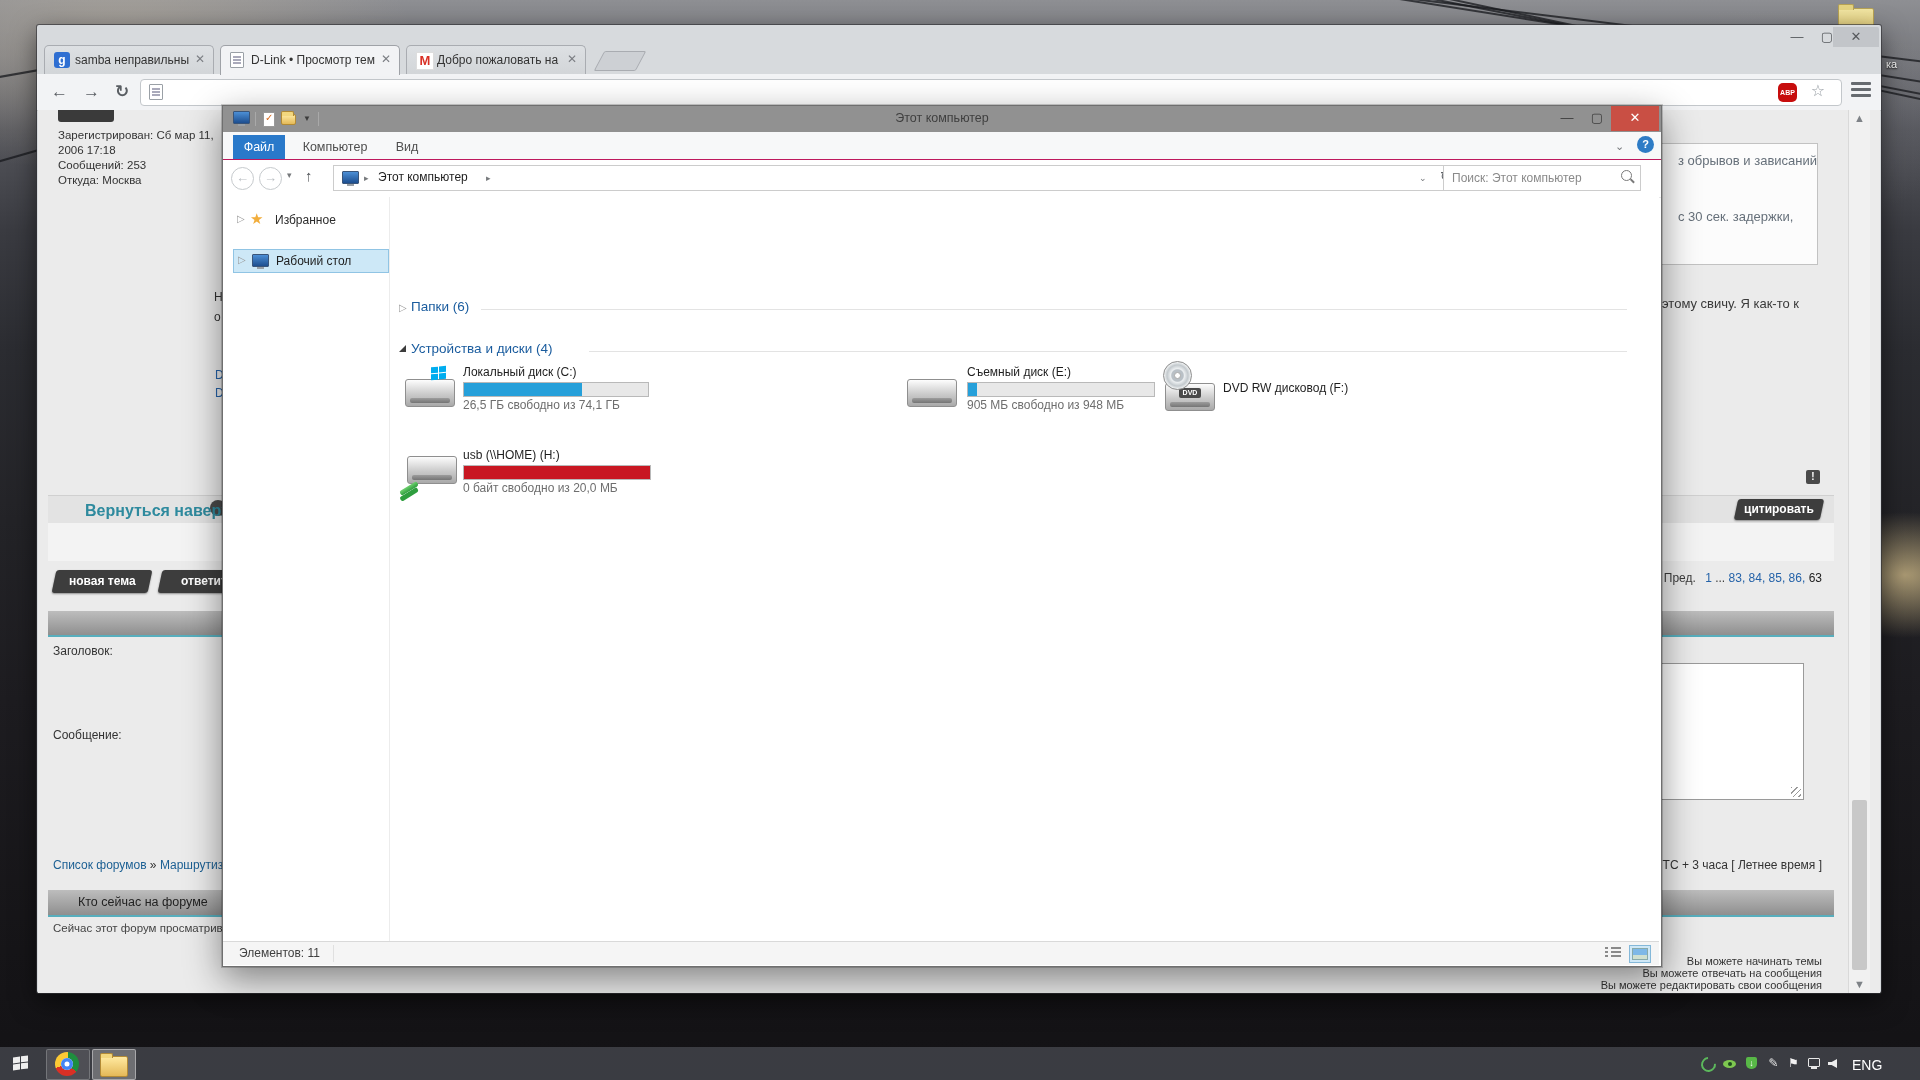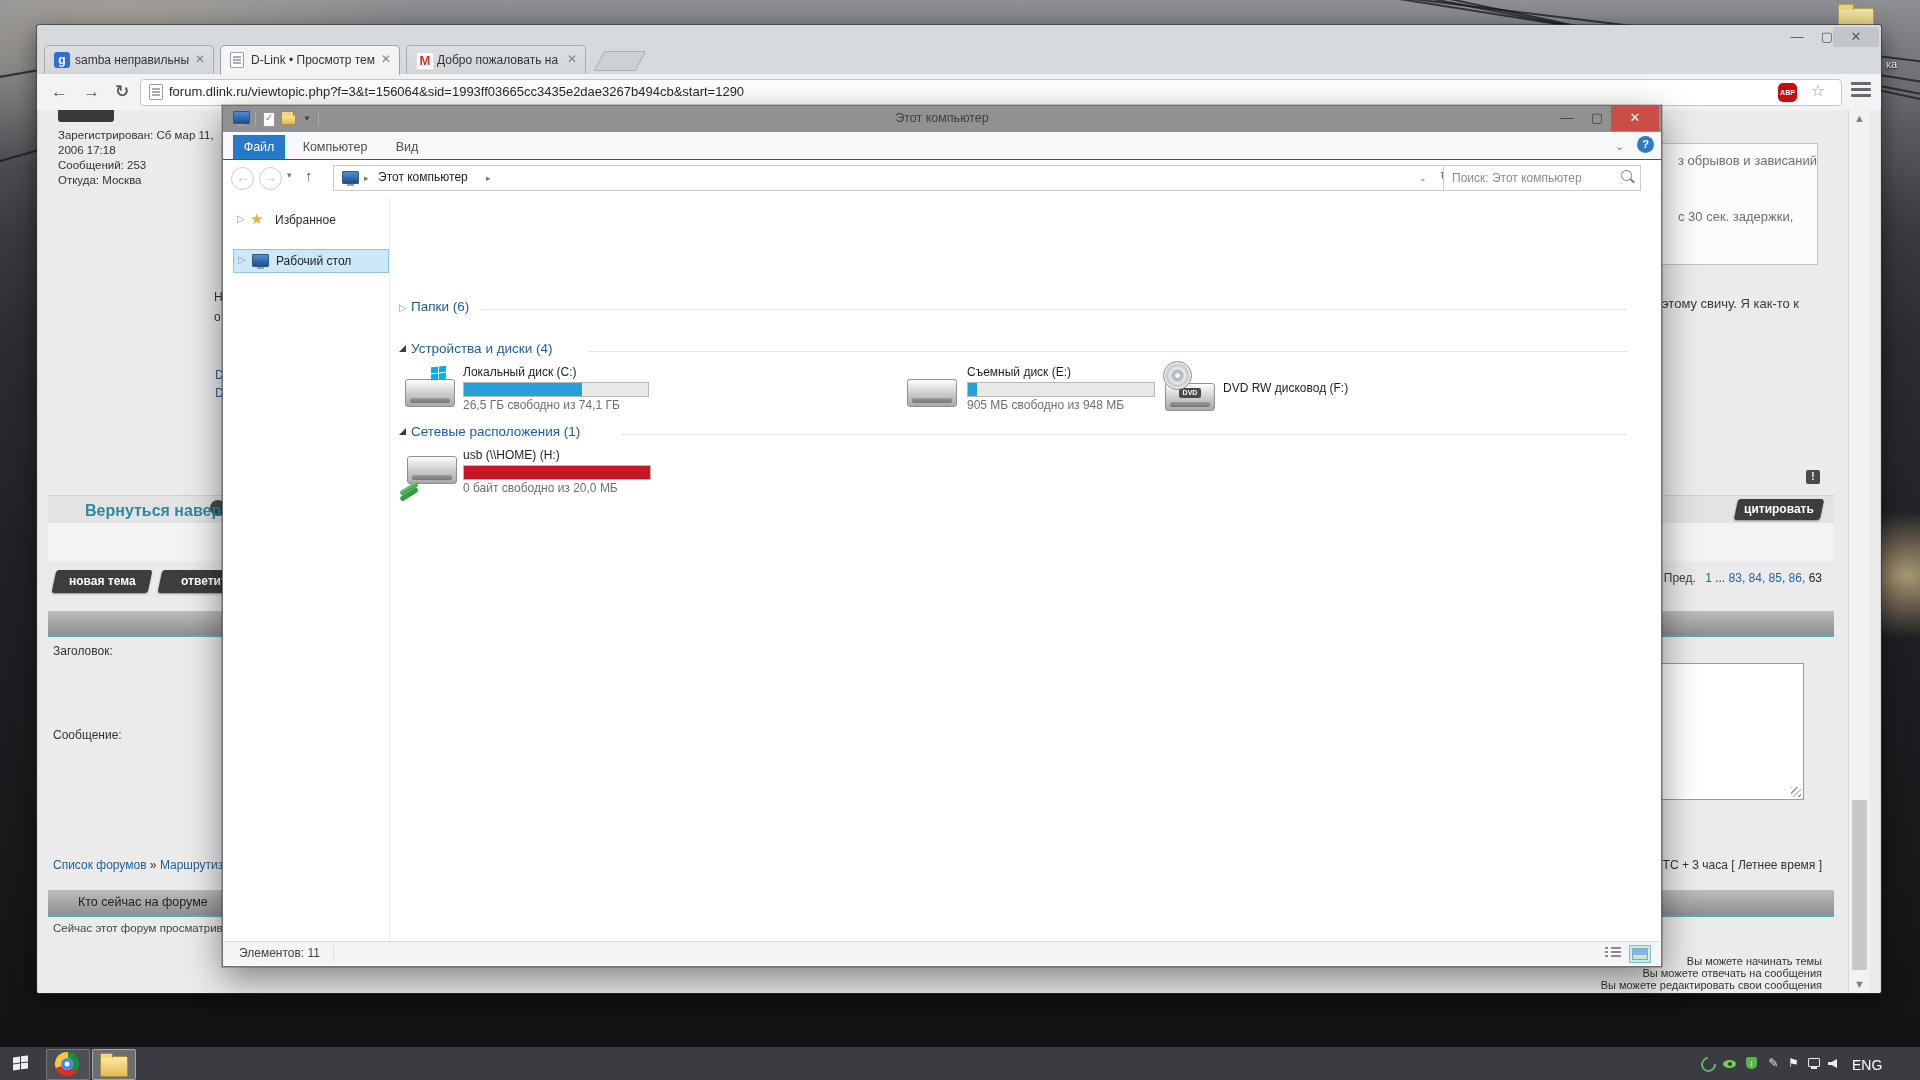--- a/index.html
+++ b/index.html
@@ -171,21 +171,20 @@
       <span class="cls">✕</span>
     </div>
     <div class="abs newtab" style="left:562px;"></div>
 
     <div class="abs toolbar">
       <div class="abs navg" style="left:14px;top:8px;">←</div>
       <div class="abs navg" style="left:46px;top:8px;">→</div>
       <div class="abs navg" style="left:78px;top:7px;">↻</div>
       <div class="abs urlbar">
         <span class="fav page" style="left:8px;top:4px;"></span>
-        <span class="urltxt">forum.dlink.ru/viewtopic.php?f=3&amp;t=156064&amp;sid=1993ff03665cc3435e2dae3267b494cb&amp;start=1290</span>
         <span class="abp">ABP</span>
         <span class="star">☆</span>
       </div>
       <div class="abs menu3">
           <i></i>
           <i></i>
           <i></i>
         </div>
     </div>
 
@@ -376,25 +375,20 @@
 
       <div class="abs" style="left:942px;top:170px;width:240px;height:48px;">
         <div class="abs drive" style="left:0;top:16px;">
           <i></i>
           <span class="abs dvdlbl" style="left:13px;top:4px;width:22px;height:10px;">DVD</span>
         </div>
         <div class="abs disc" style="left:-2px;top:-6px;"></div>
         <div class="abs iname" style="left:58px;top:14px;">DVD RW дисковод (F:)</div>
       </div>
 
-      <div class="abs" style="left:176px;top:227px;width:1240px;height:18px;">
-        <span class="abs gr-tri-open" style="position:absolute;left:0;top:4px;"></span>
-        <span class="abs gr-txt" style="left:12px;top:0;">Сетевые расположения (1)</span>
-        <span class="abs gr-line" style="left:222px;top:10px;width:1006px;"></span>
-      </div>
 
       <div class="abs" style="left:182px;top:253px;width:250px;height:50px;">
         <div class="abs drive" style="left:2px;top:6px;">
             <i></i>
           </div>
         <div class="abs cable" style="left:-6px;top:36px;"></div>
         <div class="abs iname" style="left:58px;top:-2px;">usb (\\HOME) (H:)</div>
         <div class="abs pbar" style="left:58px;top:15px;width:186px;">
           <i style="width: 100%; background: rgb(200, 23, 34);"></i>
         </div>

